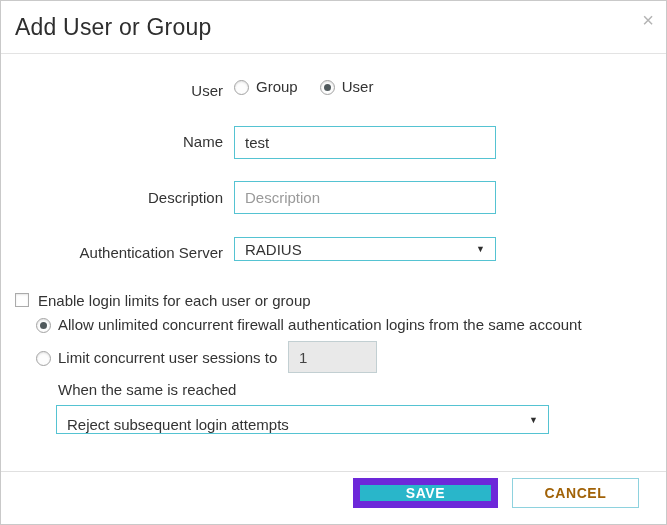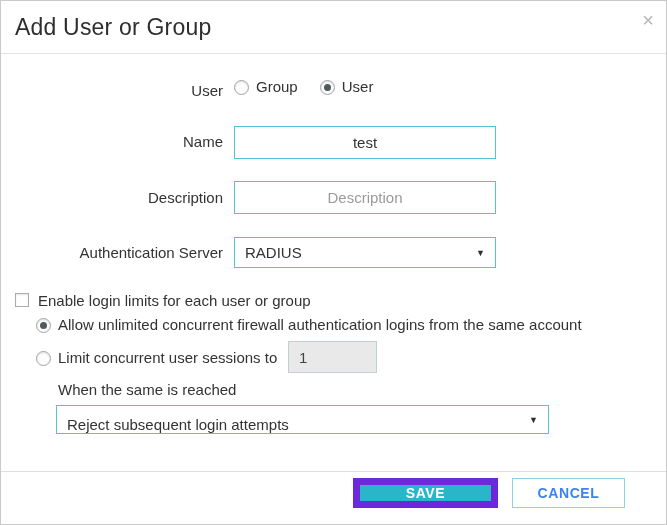--- a/index.html
+++ b/index.html
@@ -53,21 +53,20 @@
     left: 233px;
     width: 262px;
     height: 33px;
     border: 1px solid #55c3d2;
     font-family: "Liberation Sans", sans-serif;
     font-size: 15px;
     color: #333;
     padding: 0 10px;
     outline: none;
     background: #fff;
-    text-align: center;
   }
   .text-input::placeholder { color: #9a9a9a; }
   .select-box {
     position: absolute;
     border: 1px solid #55c3d2;
     background: #fff;
     display: flex;
     align-items: center;
     font-size: 15px;
     color: #333;
@@ -154,23 +153,23 @@
   }
   .btn-save {
     left: 352px;
     width: 145px;
     background: #29b6ca;
     color: #fff;
     border: 7px solid #6d28d9;
   }
   .btn-cancel {
     left: 511px;
-    width: 113px;
-    background: #fff;
-    color: #3b82f6;
+    width: 127px;
+    background: #fff;
+    color: #a16207;
     border: 1px solid #8ed2de;
   }
 </style>
 </head>
 <body>
 
 <div class="dialog">
 
   <div class="header">
     <div class="title">Add User or Group</div>
@@ -186,21 +185,21 @@
     <span class="inline-label">User</span>
   </div>
 
   <div class="field-label" style="top:132px;">Name</div>
   <input class="text-input" style="top: 125px;" type="text" value="test">
 
   <div class="field-label" style="top:188px;">Description</div>
   <input class="text-input" style="top: 180px;" type="text" placeholder="Description">
 
   <div class="field-label" style="top:243px;">Authentication Server</div>
-  <div class="select-box" style="left:233px; top:236px; width:262px; height:31px;">
+  <div class="select-box" style="left:233px; top:236px; width:262px; height:24px;">
     <span>RADIUS</span>
     <span class="select-arrow">▼</span>
   </div>
 
   <span class="checkbox" style="left:14px; top:292px;"></span>
   <span class="inline-label" style="position:absolute; left:37px; top:291px;">Enable login limits for each user or group</span>
 
   <div class="radio-row" style="left:35px; top:315px;">
     <span class="radio selected"></span>
     <span class="inline-label">Allow unlimited concurrent firewall authentication logins from the same account</span>

